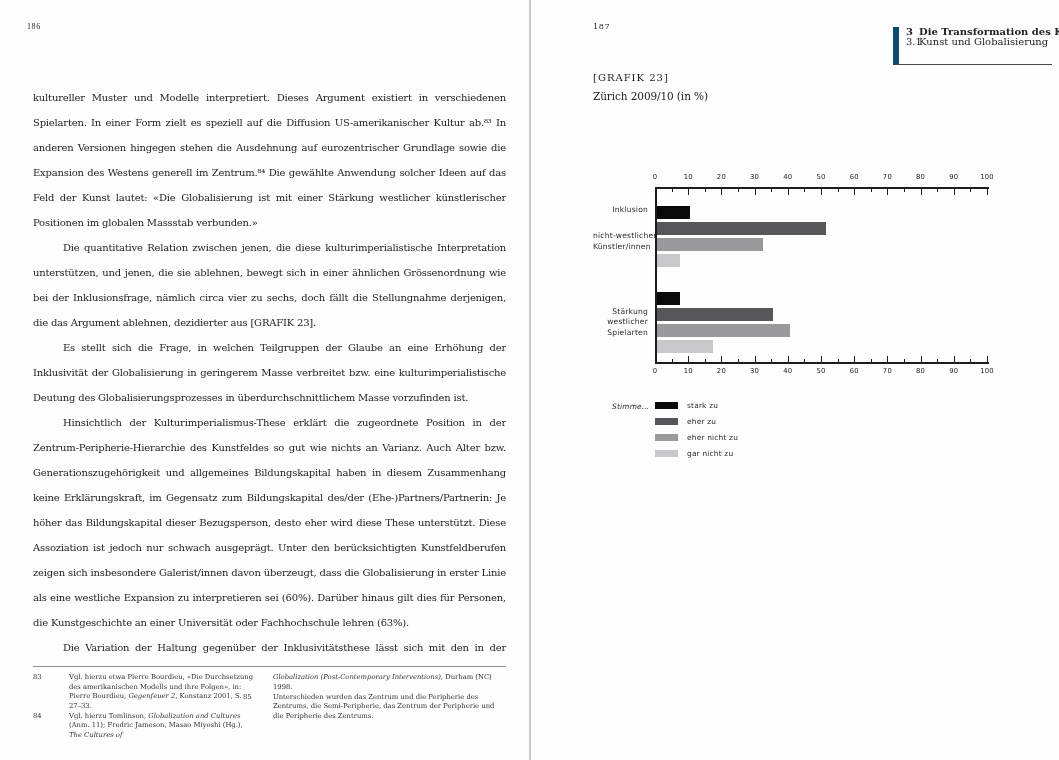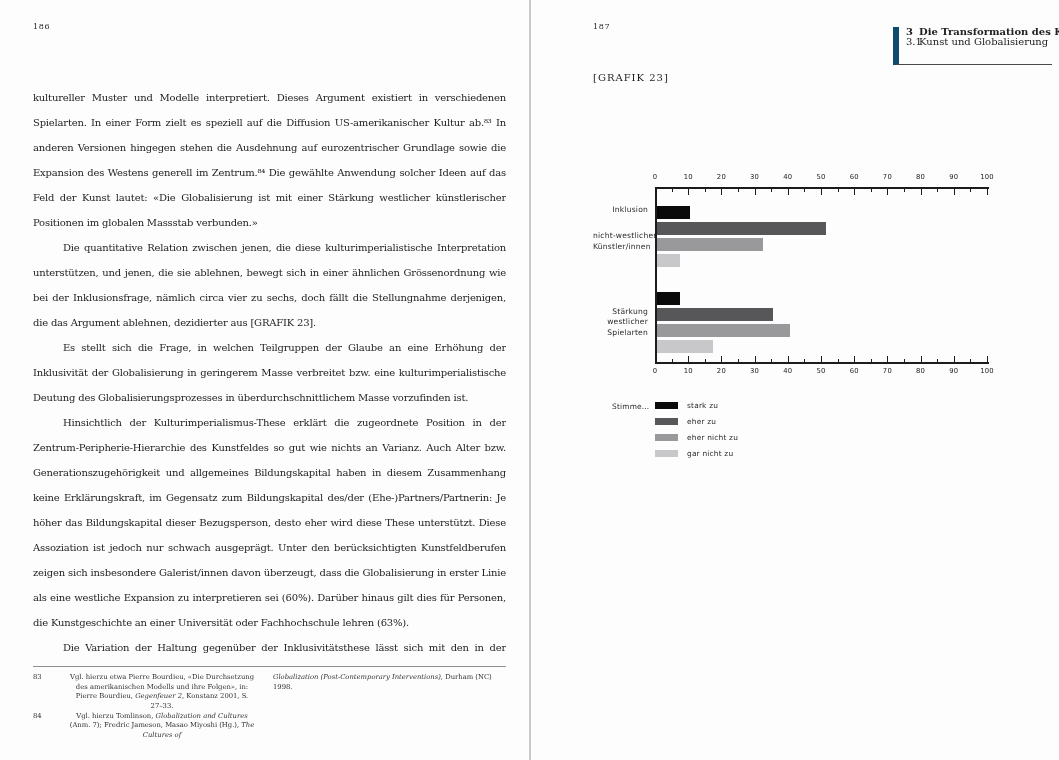--- a/index.html
+++ b/index.html
@@ -24,21 +24,21 @@
   }
   #body-text p{margin:0;}
   #body-text p.indent{text-indent:30px;}
 
   
   .fn-rule{position:absolute;left:33px;top:666px;width:473px;height:1px;background:#909090;}
   .fn-col{position:absolute;top:673px;font-size:6.8px;line-height:9.6px;color:#2f2f2f;text-align:left;}
   #fn-col1{left:33px;width:222px;}
   #fn-col2{left:243px;width:263px;}
   .fn-entry{position:relative;margin:0 0 0.5px 0;}
-  #fn-col1 .fn-entry{padding-left:36px;text-align:center;}
+  #fn-col1 .fn-entry{padding-left:36px;}
   #fn-col2 .fn-entry{padding-left:30px;}
   .fn-num{position:absolute;left:0;top:0;}
   .fn-it{font-style:italic;}
 
   
   #running-head{
     position:absolute;left:362px;top:27px;width:146px;height:37px;
     border-left:6px solid #0c4a6e;border-bottom:1px solid #4a4a4a;
     padding-left:7px;font-size:10px;line-height:9.5px;color:#222;
   }
@@ -59,55 +59,57 @@
   .lg-title{position:absolute;font-size:7.4px;letter-spacing:0.2px;color:#2a2a2a;}
   .lg-swatch{position:absolute;width:23px;height:7px;}
   .lg-lab{position:absolute;font-size:7.4px;letter-spacing:0.2px;color:#2a2a2a;white-space:nowrap;}
 </style>
 </head>
 <body>
 
 <div class="gutter"></div>
 
 <div class="page" id="left-page">
-  <div class="pagenum" style="left:33px;top:22px;">186</div>
+  <div class="pagenum" style="left:27px;top:22px;font-family:Liberation Serif, serif;">186</div>
 
   <div id="body-text">
     <p>kultureller Muster und Modelle interpretiert. Dieses Argument existiert in verschiedenen Spielarten. In einer Form zielt es speziell auf die Diffusion US-amerikanischer Kultur ab.⁸³ In anderen Versionen hingegen stehen die Ausdehnung auf eurozentrischer Grundlage sowie die Expansion des Westens generell im Zentrum.⁸⁴ Die gewählte Anwendung solcher Ideen auf das Feld der Kunst lautet: «Die Globalisierung ist mit einer Stärkung westlicher künstlerischer Positionen im globalen Massstab verbunden.»</p>
     <p class="indent">Die quantitative Relation zwischen jenen, die diese kulturimperialistische Interpretation unterstützen, und jenen, die sie ablehnen, bewegt sich in einer ähnlichen Grössenordnung wie bei der Inklusionsfrage, nämlich circa vier zu sechs, doch fällt die Stellungnahme derjenigen, die das Argument ablehnen, dezidierter aus [GRAFIK 23].</p>
     <p class="indent">Es stellt sich die Frage, in welchen Teilgruppen der Glaube an eine Erhöhung der Inklusivität der Globalisierung in geringerem Masse verbreitet bzw. eine kulturimperialistische Deutung des Globalisierungsprozesses in überdurchschnittlichem Masse vorzufinden ist.</p>
     <p class="indent">Hinsichtlich der Kulturimperialismus-These erklärt die zugeordnete Position in der Zentrum-Peripherie-Hierarchie des Kunstfeldes so gut wie nichts an Varianz. Auch Alter bzw. Generationszugehörigkeit und allgemeines Bildungskapital haben in diesem Zusammenhang keine Erklärungskraft, im Gegensatz zum Bildungskapital des/der (Ehe-)Partners/Partnerin: Je höher das Bildungskapital dieser Bezugsperson, desto eher wird diese These unterstützt. Diese Assoziation ist jedoch nur schwach ausgeprägt. Unter den berücksichtigten Kunstfeldberufen zeigen sich insbesondere Galerist/innen davon überzeugt, dass die Globalisierung in erster Linie als eine westliche Expansion zu interpretieren sei (60%). Darüber hinaus gilt dies für Personen, die Kunstgeschichte an einer Universität oder Fachhochschule lehren (63%).</p>
     <p class="indent">Die Variation der Haltung gegenüber der Inklusivitätsthese lässt sich mit den in der Studie berücksichtigen Variablen der sozialen Position besser erklären: Ein schwacher, nicht linearer Zusammenhang ergibt sich für die Differenzierung in der Dimension Zentrum–Peripherie, die in ihrer fünfstufigen Aufgliederung eingesetzt wurde.⁸⁵ Eine der fünf unterschiedenen Kunstfeldgruppen weicht in bemerkenswerter Weise vom Durchschnitt ab, nämlich die Peripherie des Zentrums. In dieser Gruppe herrscht insofern ein maximaler Dissens, als 50% von einer verstärkten Inklusion aufgrund der Globalisierung ausgehen und 50% dies bezweifeln. Im Übrigen lassen sich Zusammenhänge mit Alter und Bildungskapital erkennen. Die Besucher/innen,</p>
   </div>
 
   <div class="fn-rule"></div>
   <div class="fn-col" id="fn-col1">
       <div class="fn-entry"><span class="fn-num">83</span><span>Vgl. hierzu etwa Pierre Bourdieu, «Die Durchsetzung des amerikanischen Modells und ihre Folgen», in: Pierre Bourdieu, </span><span class="fn-it">Gegenfeuer 2</span><span>, Konstanz 2001, S. 27–33.</span></div>
-      <div class="fn-entry"><span class="fn-num">84</span><span>Vgl. hierzu Tomlinson, </span><span class="fn-it">Globalization and Cultures</span><span> (Anm. 7); Fredric Jameson, Masao Miyoshi (Hg.), </span><span class="fn-it">The Cultures of</span></div>
+      <div class="fn-entry"><span class="fn-num">84</span><span>Vgl. hierzu Tomlinson, </span><span class="fn-it">Globalization and Cultures</span><span> (Anm. 11); Fredric Jameson, Masao Miyoshi (Hg.), </span><span class="fn-it">The Cultures of</span></div>
     </div>
   <div class="fn-col" id="fn-col2">
       <div class="fn-entry"><span class="fn-it">Globalization (Post-Contemporary Interventions)</span><span>, Durham (NC) 1998.</span></div>
+      <div class="fn-entry"><span class="fn-num">85</span><span>Unterschieden wurden das Zentrum und die Peripherie des Zentrums, die Semi-Peripherie, das Zentrum der Peripherie und die Peripherie des Zentrums.</span></div>
     </div>
 </div>
 
 <div class="page" id="right-page">
   <div class="pagenum" style="left:62px;top:22px;">187</div>
 
   <div id="running-head">
     <div class="rh-row">
       <span class="rh-num rh-bold">3</span><span class="rh-bold">Die Transformation des Kunstfeldes</span>
     </div>
     <div class="rh-row">
       <span class="rh-num">3.1</span><span>Kunst und Globalisierung</span>
     </div>
   </div>
 
   <div id="grafik-label">[GRAFIK 23]</div>
 
   <div id="chart-title">
+    <div>Zürich 2009/10 (in %)</div>
   </div>
 
   <div id="chart">
       <div class="ax-line" style="left: 62px; top: 17px; width: 334px; height: 1.5px;"></div>
       <div class="ax-line" style="left: 62px; top: 192px; width: 334px; height: 1.5px;"></div>
       <div class="ax-line" style="left: 62px; top: 17px; width: 2px; height: 175px;"></div>
       <div class="ax-tick" style="left: 62px; top: 18.5px; height: 6px;"></div>
       <div class="ax-tick" style="left: 62px; top: 186px; height: 6px;"></div>
       <div class="ax-tick" style="left: 78.6px; top: 18.5px; height: 3px;"></div>
       <div class="ax-tick" style="left: 78.6px; top: 189px; height: 3px;"></div>
@@ -178,21 +180,21 @@
       <div class="bar" style="left: 64px; top: 68px; width: 106.24px; height: 13px; background: rgb(153, 153, 155);"></div>
       <div class="bar" style="left: 64px; top: 154px; width: 132.8px; height: 13px; background: rgb(153, 153, 155);"></div>
       <div class="bar" style="left: 64px; top: 84px; width: 23.24px; height: 13px; background: rgb(200, 200, 202);"></div>
       <div class="bar" style="left: 64px; top: 170px; width: 56.44px; height: 13px; background: rgb(200, 200, 202);"></div>
       <div class="cat-line" style="top: 35px;">Inklusion</div>
       <div class="cat-line" style="top: 61.4px;">nicht-westlicher</div>
       <div class="cat-line" style="top: 71.8px;">Künstler/innen</div>
       <div class="cat-line" style="top: 137px;">Stärkung</div>
       <div class="cat-line" style="top: 147.4px;">westlicher</div>
       <div class="cat-line" style="top: 157.8px;">Spielarten</div>
-      <div class="lg-title" style="left: 19px; top: 232px;">Stimme…</div>
+      <div class="lg-title" style="left: 19px; top: 232px; font-style: italic;">Stimme…</div>
       <div class="lg-swatch" style="left: 62px; top: 232px; background: rgb(10, 10, 10);"></div>
       <div class="lg-lab" style="left: 94px; top: 231px;">stark zu</div>
       <div class="lg-swatch" style="left: 62px; top: 248px; background: rgb(87, 87, 90);"></div>
       <div class="lg-lab" style="left: 94px; top: 247px;">eher zu</div>
       <div class="lg-swatch" style="left: 62px; top: 264px; background: rgb(153, 153, 155);"></div>
       <div class="lg-lab" style="left: 94px; top: 263px;">eher nicht zu</div>
       <div class="lg-swatch" style="left: 62px; top: 280px; background: rgb(200, 200, 202);"></div>
       <div class="lg-lab" style="left: 94px; top: 279px;">gar nicht zu</div>
     </div>
 </div>

